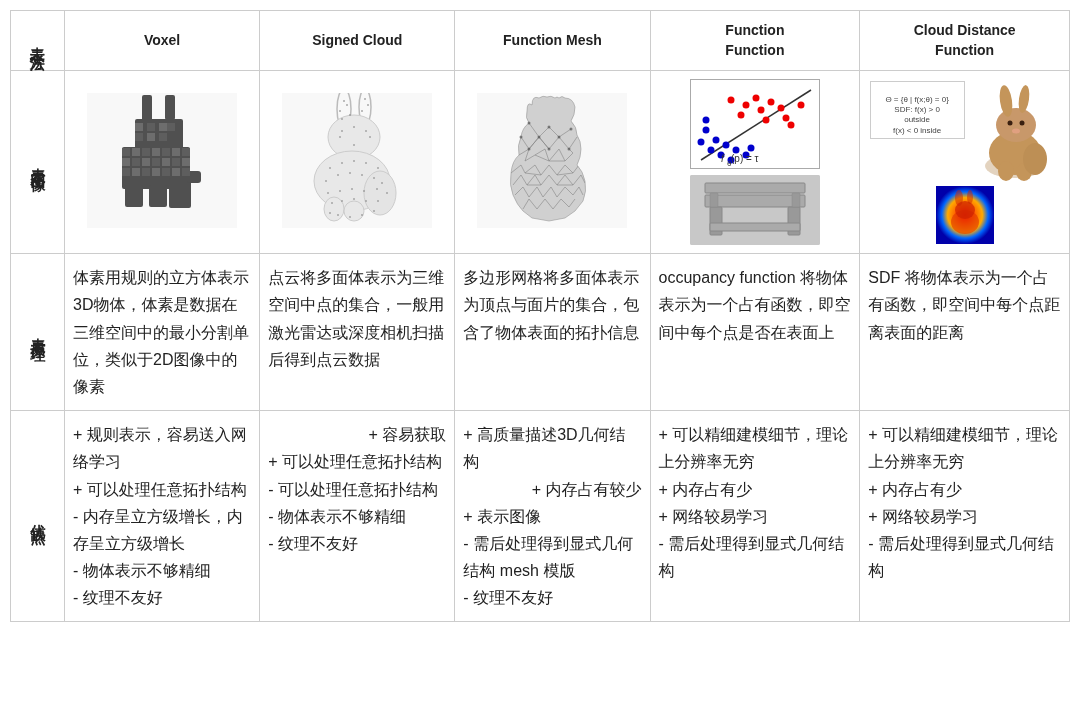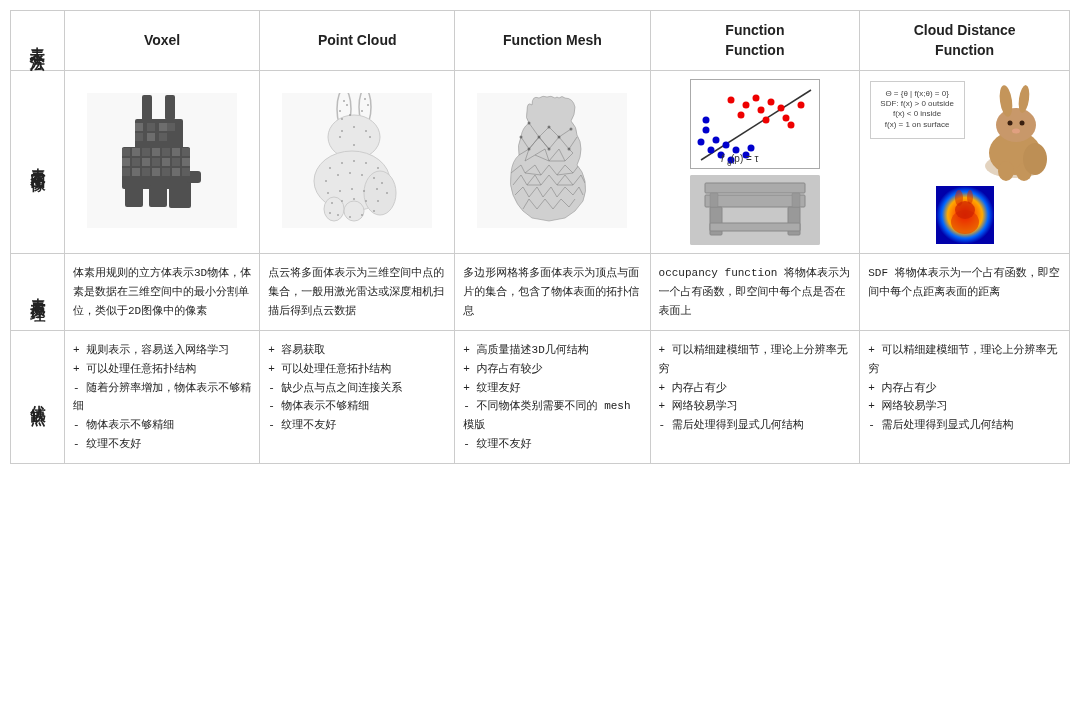--- a/index.html
+++ b/index.html
@@ -43,24 +43,23 @@
       font-size: 14px;
       background: #fff;
       line-height: 1.4;
     }
     .img-cell {
       text-align: center;
       vertical-align: middle;
       padding: 8px 4px;
     }
     .text-cell {
-      font-size: 11px;
+      font-size: 16px;
       line-height: 1.7;
       vertical-align: top;
-      font-family: Liberation Mono, monospace;
     }
   </style>
 </head>
 <body>
 
 <div class="table-container">
   <table>
     <colgroup>
       <col style="width:52px">
       <col style="width:188px">
@@ -71,21 +70,21 @@
     </colgroup>
     <thead>
       <tr>
         <th class="row-header col-header">
           <span style="writing-mode:vertical-lr;letter-spacing:3px;font-size:15px;">表示方法</span>
         </th>
         <th class="col-header">
           <span>Voxel</span>
         </th>
         <th class="col-header">
-          <span>Point Cloud</span>
+          <span>Signed Cloud</span>
         </th>
         <th class="col-header">
           <span>Function Mesh</span>
         </th>
         <th class="col-header">
           <span style="display:block">Function</span>
           <span style="display:block">Function</span>
         </th>
         <th class="col-header">
           <span style="display:block">Cloud Distance</span>
@@ -365,21 +364,21 @@
                 <rect x="20" y="18" width="8" height="14" rx="1" fill="#999" stroke="#888" stroke-width="0.5"></rect>
                 <rect x="102" y="18" width="8" height="14" rx="1" fill="#999" stroke="#888" stroke-width="0.5"></rect>
               </svg>
             </div>
           </div>
         </td>
 
         <td class="img-cell">
           <div style="display:flex;flex-wrap:wrap;gap:5px;justify-content:center;align-items:flex-start;">
 
-            <div style="width:95px;height:58px;border:1px solid #ccc;background:#fff;font-size:9px;padding:7px;overflow:hidden;">
+            <div style="width:95px;height:58px;border:1px solid #ccc;background:#fff;font-size:9px;padding:13px;overflow:hidden;">
               <div style="font-size:8px;color:#444;line-height:1.3;">
                 <div>Θ = {θ | f(x;θ) = 0}</div>
                 <div>SDF: f(x) &gt; 0 outside</div>
                 <div>f(x) &lt; 0 inside</div>
                 <div>f(x) = 1 on surface</div>
               </div>
             </div>
 
             <svg width="90" height="100">
               <ellipse cx="45" cy="85" rx="30" ry="12" fill="#b89060" opacity="0.4"></ellipse>
@@ -446,36 +445,36 @@
         </td>
       </tr>
 
       <tr>
         <td class="row-header">
           <span style="writing-mode:vertical-lr;letter-spacing:3px;font-size:15px;">优缺点</span>
         </td>
         <td class="text-cell" id="pc-0">
             <div style="line-height:1.7;">+ 规则表示，容易送入网络学习</div>
             <div style="line-height:1.7;">+ 可以处理任意拓扑结构</div>
-            <div style="line-height:1.7;">- 随着分辨率增加，物体表示不够精细</div>
+            <div style="line-height:1.7;">- 内存呈立方级增长，内存呈立方级增长</div>
             <div style="line-height:1.7;">- 物体表示不够精细</div>
             <div style="line-height:1.7;">- 纹理不友好</div>
           </td>
         <td class="text-cell" id="pc-1">
-            <div style="line-height:1.7;">+ 容易获取</div>
+            <div style="line-height:1.7;text-align:right;">+ 容易获取</div>
             <div style="line-height:1.7;">+ 可以处理任意拓扑结构</div>
-            <div style="line-height:1.7;">- 缺少点与点之间连接关系</div>
+            <div style="line-height:1.7;">- 可以处理任意拓扑结构</div>
             <div style="line-height:1.7;">- 物体表示不够精细</div>
             <div style="line-height:1.7;">- 纹理不友好</div>
           </td>
         <td class="text-cell" id="pc-2">
             <div style="line-height:1.7;">+ 高质量描述3D几何结构</div>
-            <div style="line-height:1.7;">+ 内存占有较少</div>
-            <div style="line-height:1.7;">+ 纹理友好</div>
-            <div style="line-height:1.7;">- 不同物体类别需要不同的 mesh 模版</div>
+            <div style="line-height:1.7;text-align:right;">+ 内存占有较少</div>
+            <div style="line-height:1.7;">+ 表示图像</div>
+            <div style="line-height:1.7;">- 需后处理得到显式几何结构 mesh 模版</div>
             <div style="line-height:1.7;">- 纹理不友好</div>
           </td>
         <td class="text-cell" id="pc-3">
             <div style="line-height:1.7;">+ 可以精细建模细节，理论上分辨率无穷</div>
             <div style="line-height:1.7;">+ 内存占有少</div>
             <div style="line-height:1.7;">+ 网络较易学习</div>
             <div style="line-height:1.7;">- 需后处理得到显式几何结构</div>
           </td>
         <td class="text-cell" id="pc-4">
             <div style="line-height:1.7;">+ 可以精细建模细节，理论上分辨率无穷</div>

